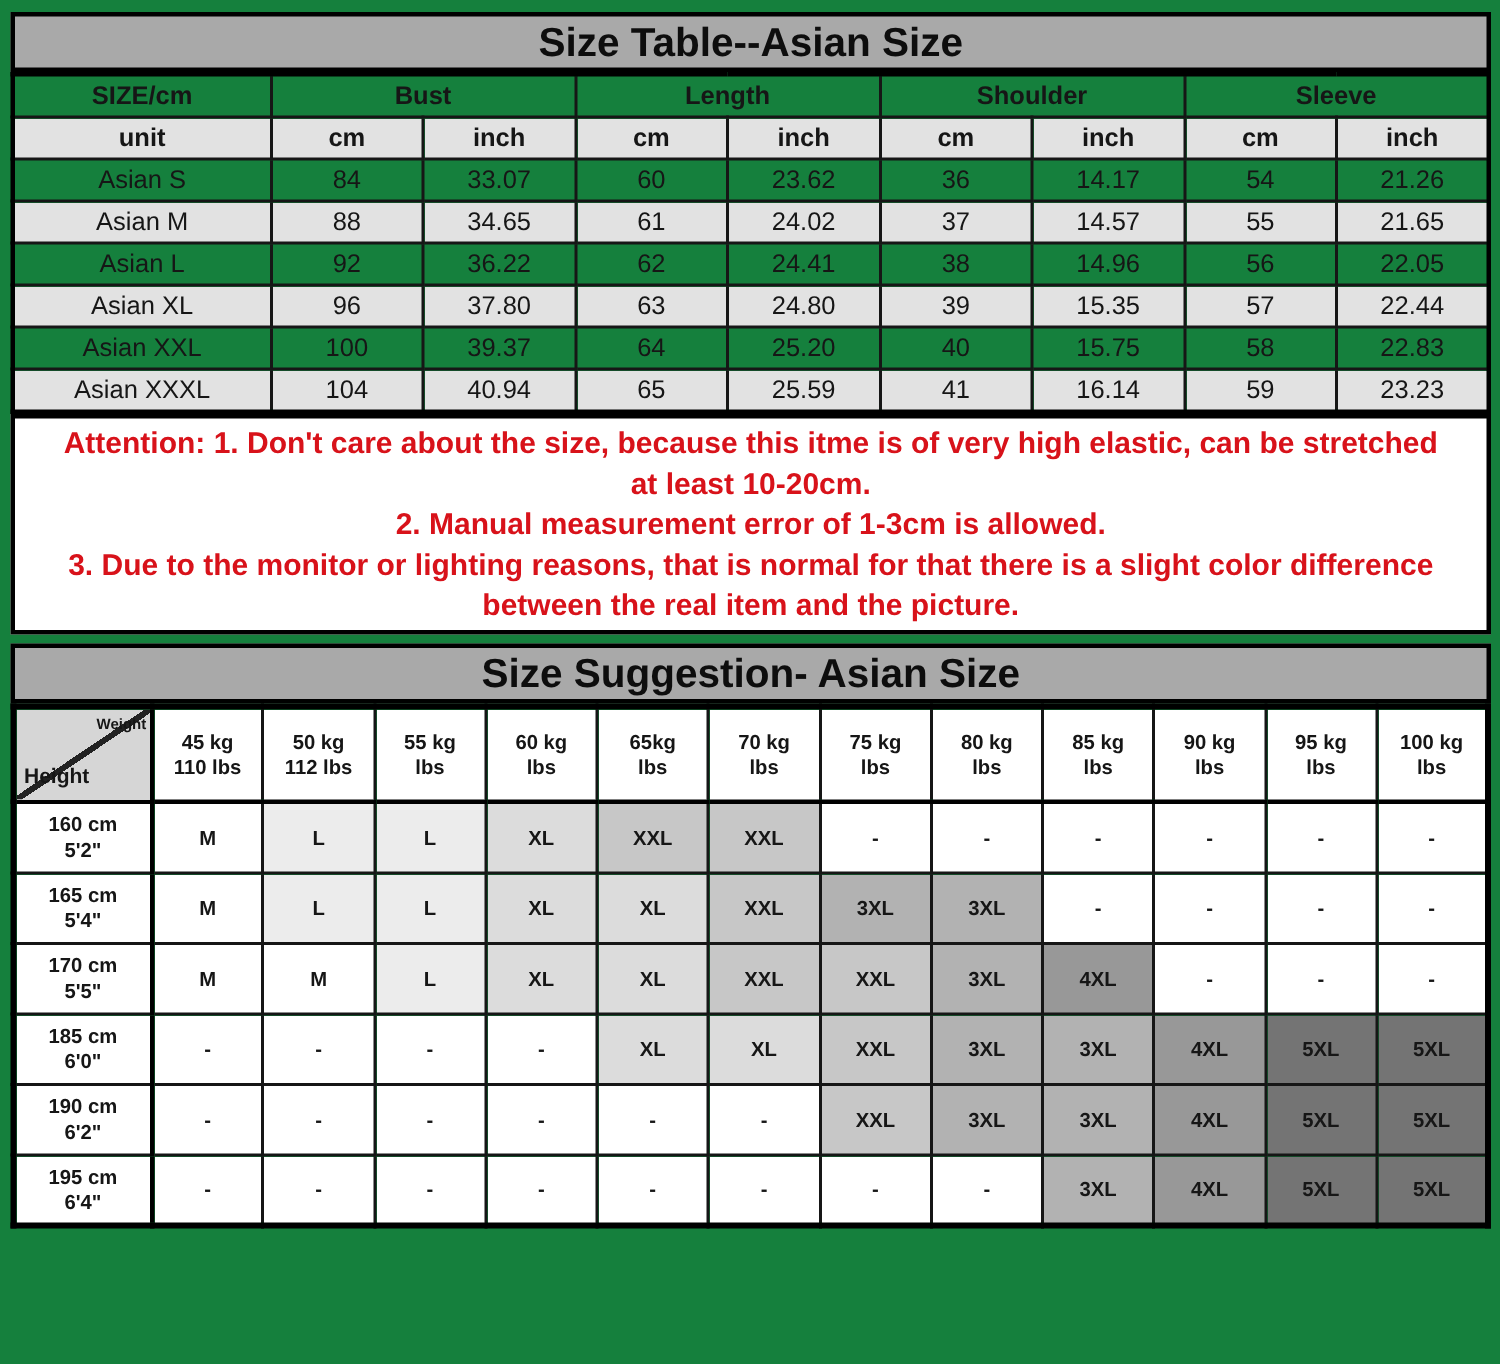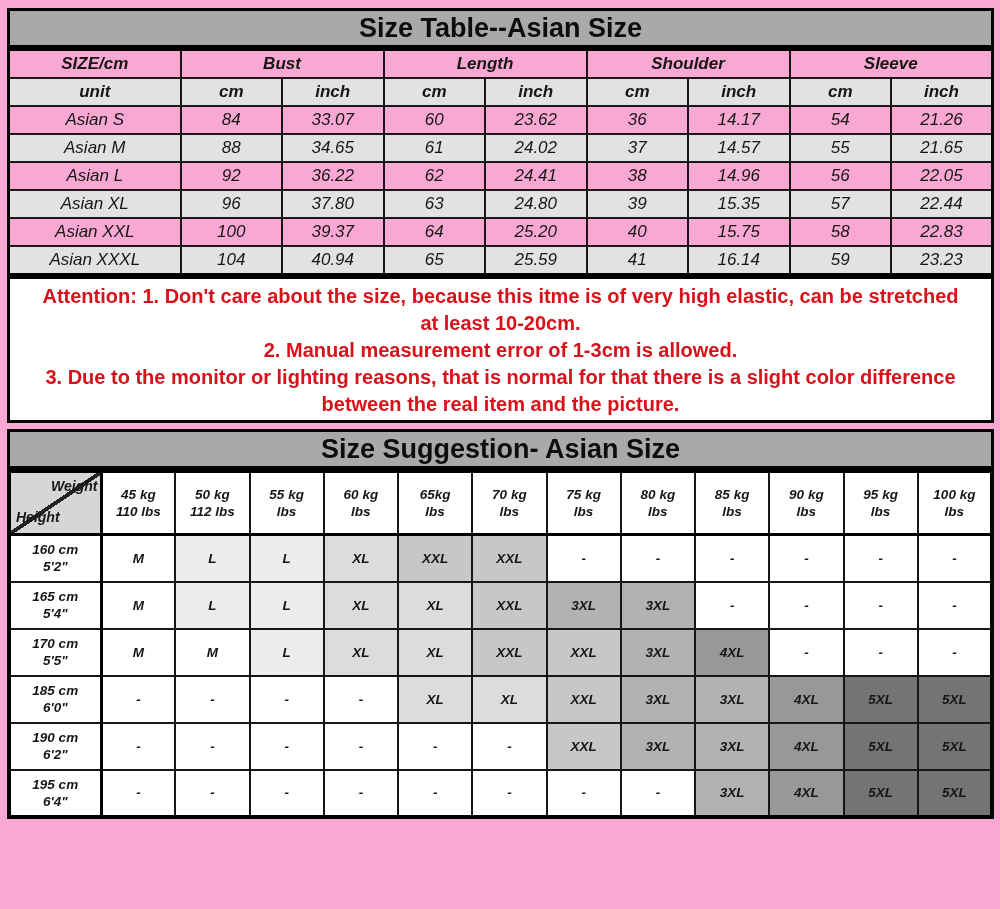--- a/index.html
+++ b/index.html
@@ -1,30 +1,30 @@
 <!DOCTYPE html>
 <html style="--titlebar: #a9a9a9; --red: #d8121a; --stripe: #e2e2e2;"><head>
 <meta charset="utf-8">
 <style>
   html,body{margin:0;padding:0;background:#ffffff;}
   .page{
     width:1000px;height:909px;box-sizing:border-box;
     padding:8px 6px 19px 7px;
     font-family:"Liberation Sans",sans-serif;
-    color:#161616;background:#f9a8d4;
+    color:#161616;background:#15803d;
   }
   
   .title-bar{
     box-sizing:border-box;border:3px solid #000;
     background:var(--titlebar,#a9a9a9);
     height:40px;display:flex;align-items:center;justify-content:center;
     font-weight:bold;font-size:27px;color:#0d0d0d;
   }
   
-  table{border-collapse:collapse;width:100%;table-layout:fixed;font-style:italic;}
+  table{border-collapse:collapse;width:100%;table-layout:fixed;}
   .size-table{border:3px solid #000;}
   .size-table th,.size-table td{
     border:2px solid #161616;text-align:center;vertical-align:middle;
     font-size:17px;padding:0;height:26px;overflow:hidden;white-space:nowrap;
   }
   .size-table th{font-weight:bold;}
   .size-table td{font-weight:normal;}
   .size-table tr.stripe td,.size-table tr.stripe th{background:var(--stripe,#e2e2e2);}
   
   .attention{
@@ -44,21 +44,21 @@
   .suggest-table .height-cell{background:#fff;border-right:3px solid #000;line-height:17px;}
   .suggest-table .corner-cell{
     position:relative;background:#d6d6d6;border-right:3px solid #000;
   }
   .corner-cell .diag{
     position:absolute;top:0;left:0;right:0;bottom:0;
     background:linear-gradient(to bottom right,
       transparent calc(50% - 2px),#222 calc(50% - 2px),
       #222 calc(50% + 2px),transparent calc(50% + 2px));
   }
-  .corner-cell .corner-weight{position:absolute;top:5px;right:2px;font-size:14px;}
+  .corner-cell .corner-weight{position:absolute;top:5px;right:2px;font-size:10px;}
   .corner-cell .corner-height{position:absolute;bottom:8px;left:5px;font-size:14px;}
   .two-line{line-height:17px;}
 </style>
 </head>
 <body>
 
 <div class="page">
 
   <section>
     <div class="title-bar">Size Table--Asian Size</div>

